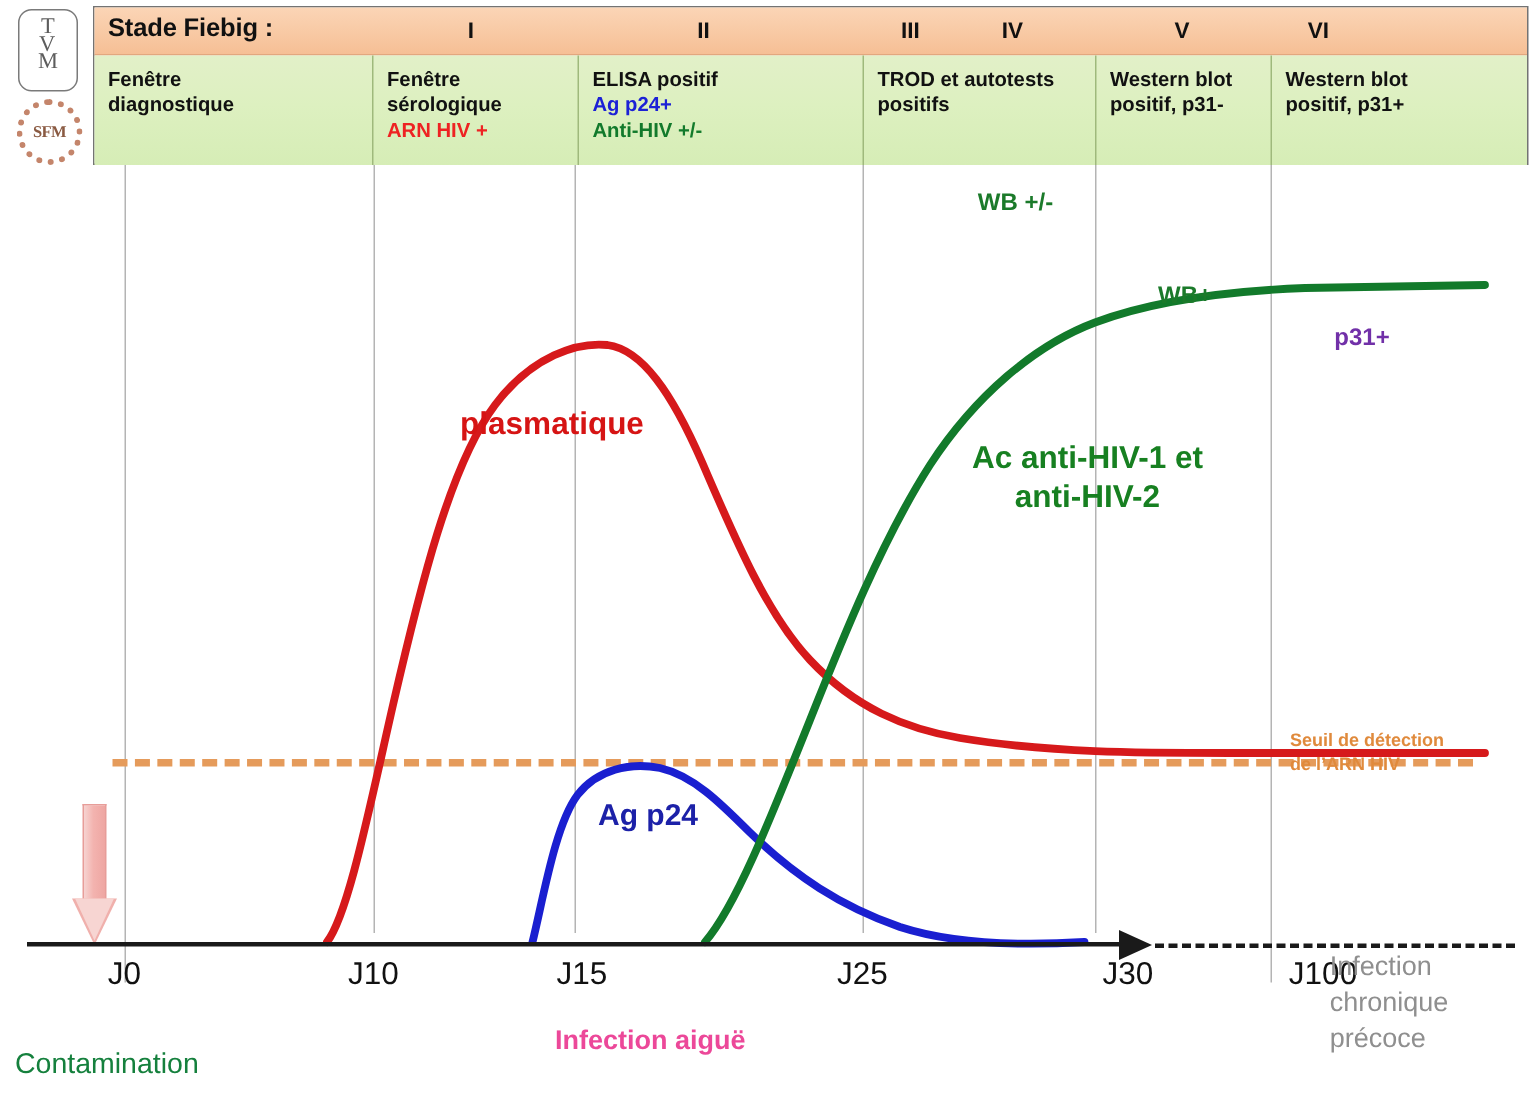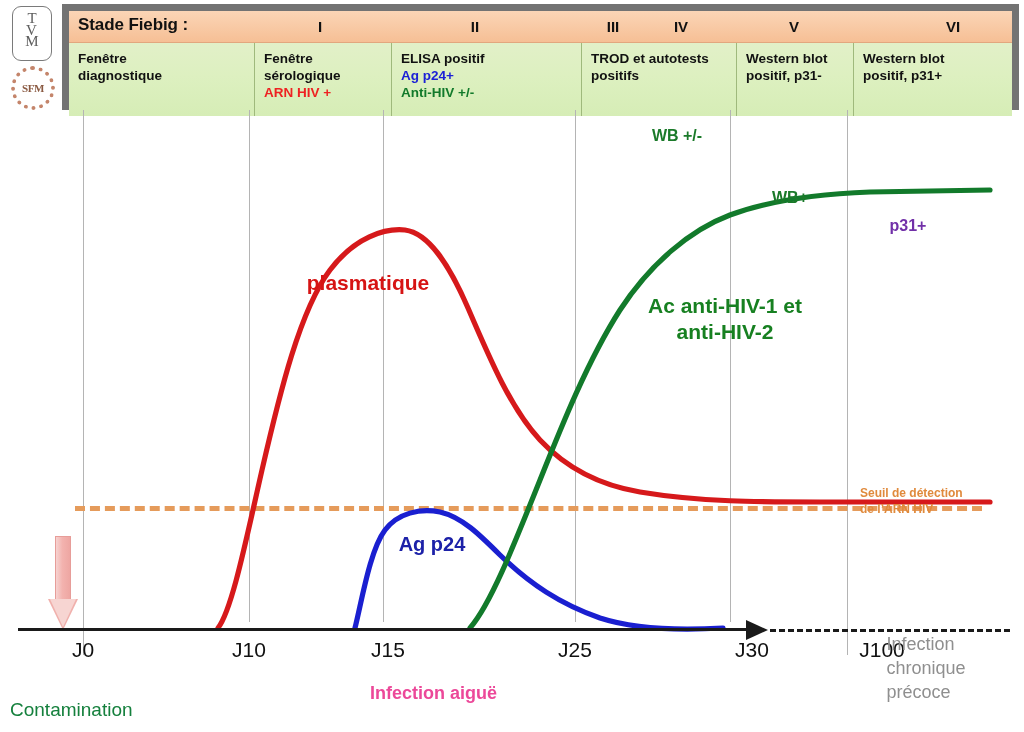--- a/index.html
+++ b/index.html
@@ -66,21 +66,21 @@
     font-weight: bold;
     font-size: 11px;
     color: #8a5a42;
     letter-spacing: -0.4px;
   }
 
   
   #fiebig-table {
     left: 62px; top: 4px;
     width: 957px; height: 106px;
-    border: 7px solid #737373;
+    border: 1px solid #737373;
     box-sizing: border-box;
   }
   #fiebig-stage-row {
     position: absolute;
     left: 0; top: 0;
     width: 100%; height: 32px;
     background: linear-gradient(180deg, #fbd5b6 0%, #f8c9a4 55%, #f6bf95 100%);
     border-bottom: 1px solid #e2a77e;
     box-sizing: border-box;
   }
@@ -307,21 +307,21 @@
 
   <div class="abs" id="fiebig-table">
     <div id="fiebig-stage-row">
       <div class="stage-title">Stade Fiebig :</div>
       <div id="roman-holder">
           <div class="stage-roman" style="left: 251px;">I</div>
           <div class="stage-roman" style="left: 406px;">II</div>
           <div class="stage-roman" style="left: 544px;">III</div>
           <div class="stage-roman" style="left: 612px;">IV</div>
           <div class="stage-roman" style="left: 725px;">V</div>
-          <div class="stage-roman" style="left: 884px;">VI</div>
+          <div class="stage-roman" style="left: 816px;">VI</div>
         </div>
     </div>
     <div id="fiebig-desc-row">
         <div class="desc-cell" style="left: 0px; width: 186px;">
           <div class="desc-line ">Fenêtre</div>
           <div class="desc-line ">diagnostique</div>
         </div>
         <div class="desc-cell" style="left: 186px; width: 137px;">
           <div class="desc-line ">Fenêtre</div>
           <div class="desc-line ">sérologique</div>

